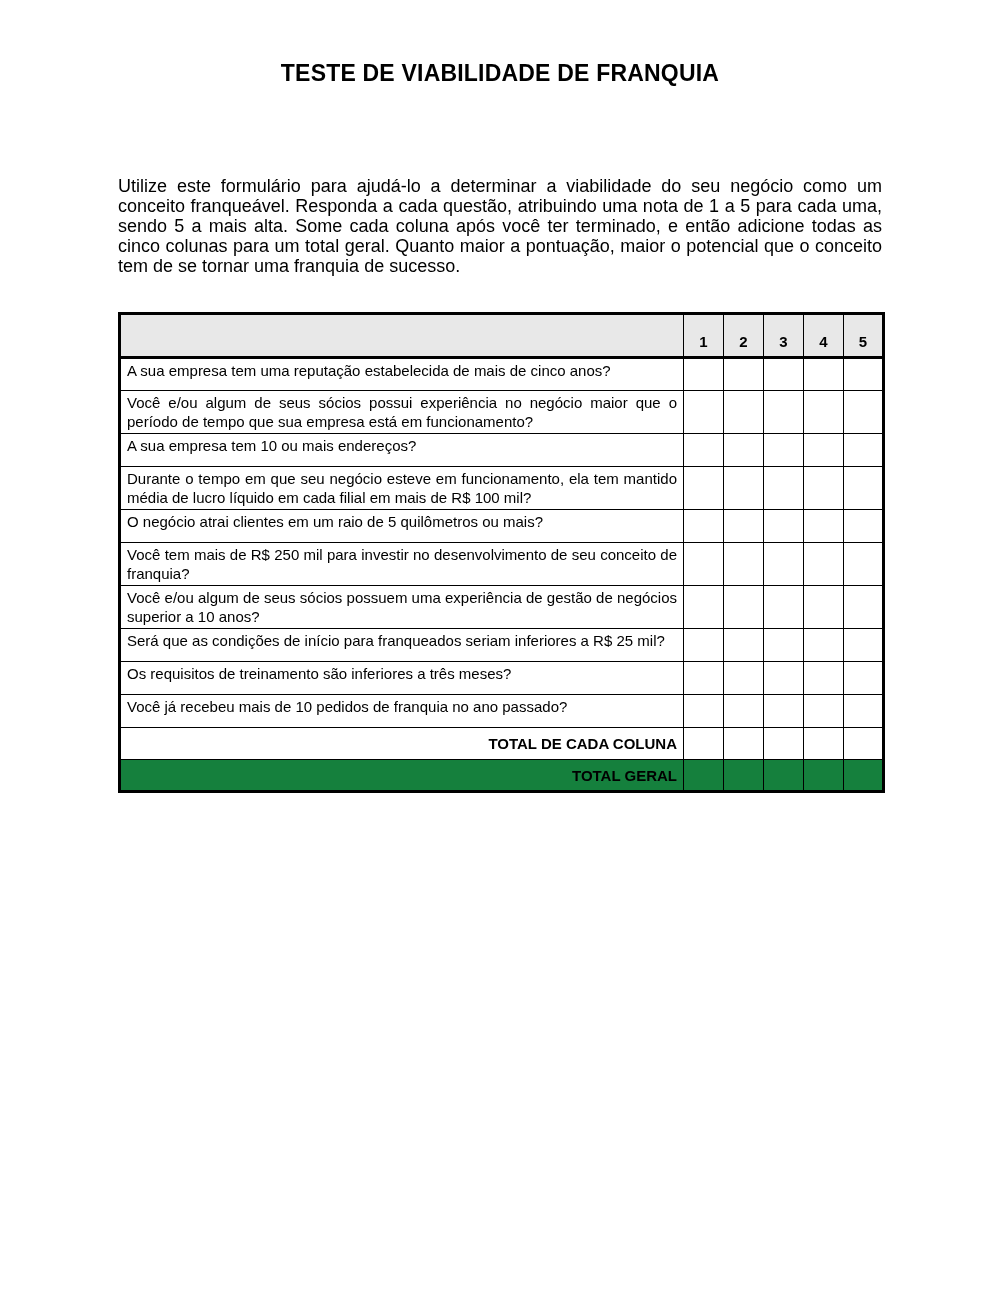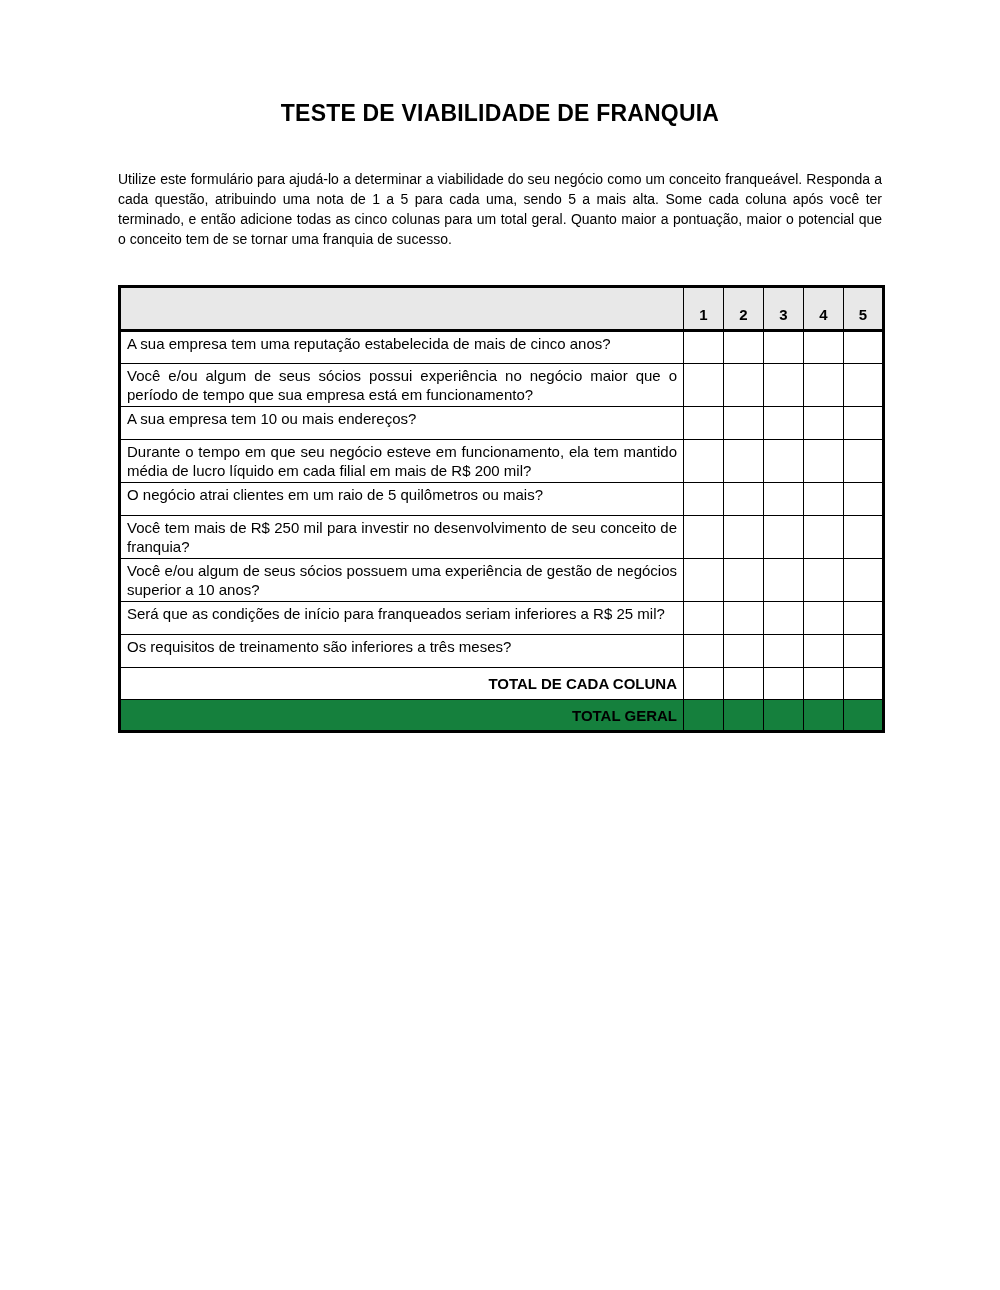--- a/index.html
+++ b/index.html
@@ -10,32 +10,32 @@
   body {
     width: 1000px;
     height: 1290px;
     font-family: "Liberation Sans", sans-serif;
     color: #000000;
     overflow: hidden;
   }
   .page {
     width: 764px;
     margin: 0 auto;
-    padding-top: 100px;
+    padding-top: 60px;
   }
   .doc-title {
     font-size: 23px;
     font-weight: bold;
     text-align: center;
     letter-spacing: 0.2px;
     line-height: 27px;
   }
   .intro {
-    margin-top: 42px;
-    font-size: 14px;
+    margin-top: 89px;
+    font-size: 18px;
     line-height: 20px;
     text-align: justify;
   }
   table.viability {
     margin-top: 36px;
     width: 764px;
     border-collapse: collapse;
     table-layout: fixed;
     border: 3px solid #000000;
   }
@@ -122,21 +122,21 @@
         </tr>
         <tr class="question-row">
           <td class="question-cell">A sua empresa tem 10 ou mais endereços?</td>
           <td class="rating-cell"></td>
           <td class="rating-cell"></td>
           <td class="rating-cell"></td>
           <td class="rating-cell"></td>
           <td class="rating-cell"></td>
         </tr>
         <tr class="question-row">
-          <td class="question-cell">Durante o tempo em que seu negócio esteve em funcionamento, ela tem mantido média de lucro líquido em cada filial em mais de R$ 200 mil?</td>
+          <td class="question-cell">Durante o tempo em que seu negócio esteve em funcionamento, ela tem mantido média de lucro líquido em cada filial em mais de R$ 100 mil?</td>
           <td class="rating-cell"></td>
           <td class="rating-cell"></td>
           <td class="rating-cell"></td>
           <td class="rating-cell"></td>
           <td class="rating-cell"></td>
         </tr>
         <tr class="question-row">
           <td class="question-cell">O negócio atrai clientes em um raio de 5 quilômetros ou mais?</td>
           <td class="rating-cell"></td>
           <td class="rating-cell"></td>
@@ -163,20 +163,28 @@
         <tr class="question-row">
           <td class="question-cell">Será que as condições de início para franqueados seriam inferiores a R$ 25 mil?</td>
           <td class="rating-cell"></td>
           <td class="rating-cell"></td>
           <td class="rating-cell"></td>
           <td class="rating-cell"></td>
           <td class="rating-cell"></td>
         </tr>
         <tr class="question-row">
           <td class="question-cell">Os requisitos de treinamento são inferiores a três meses?</td>
+          <td class="rating-cell"></td>
+          <td class="rating-cell"></td>
+          <td class="rating-cell"></td>
+          <td class="rating-cell"></td>
+          <td class="rating-cell"></td>
+        </tr>
+        <tr class="question-row">
+          <td class="question-cell">Você já recebeu mais de 10 pedidos de franquia no ano passado?</td>
           <td class="rating-cell"></td>
           <td class="rating-cell"></td>
           <td class="rating-cell"></td>
           <td class="rating-cell"></td>
           <td class="rating-cell"></td>
         </tr>
       </tbody>
     <tfoot>
       <tr class="total-row">
         <td class="total-label">TOTAL DE CADA COLUNA</td>

